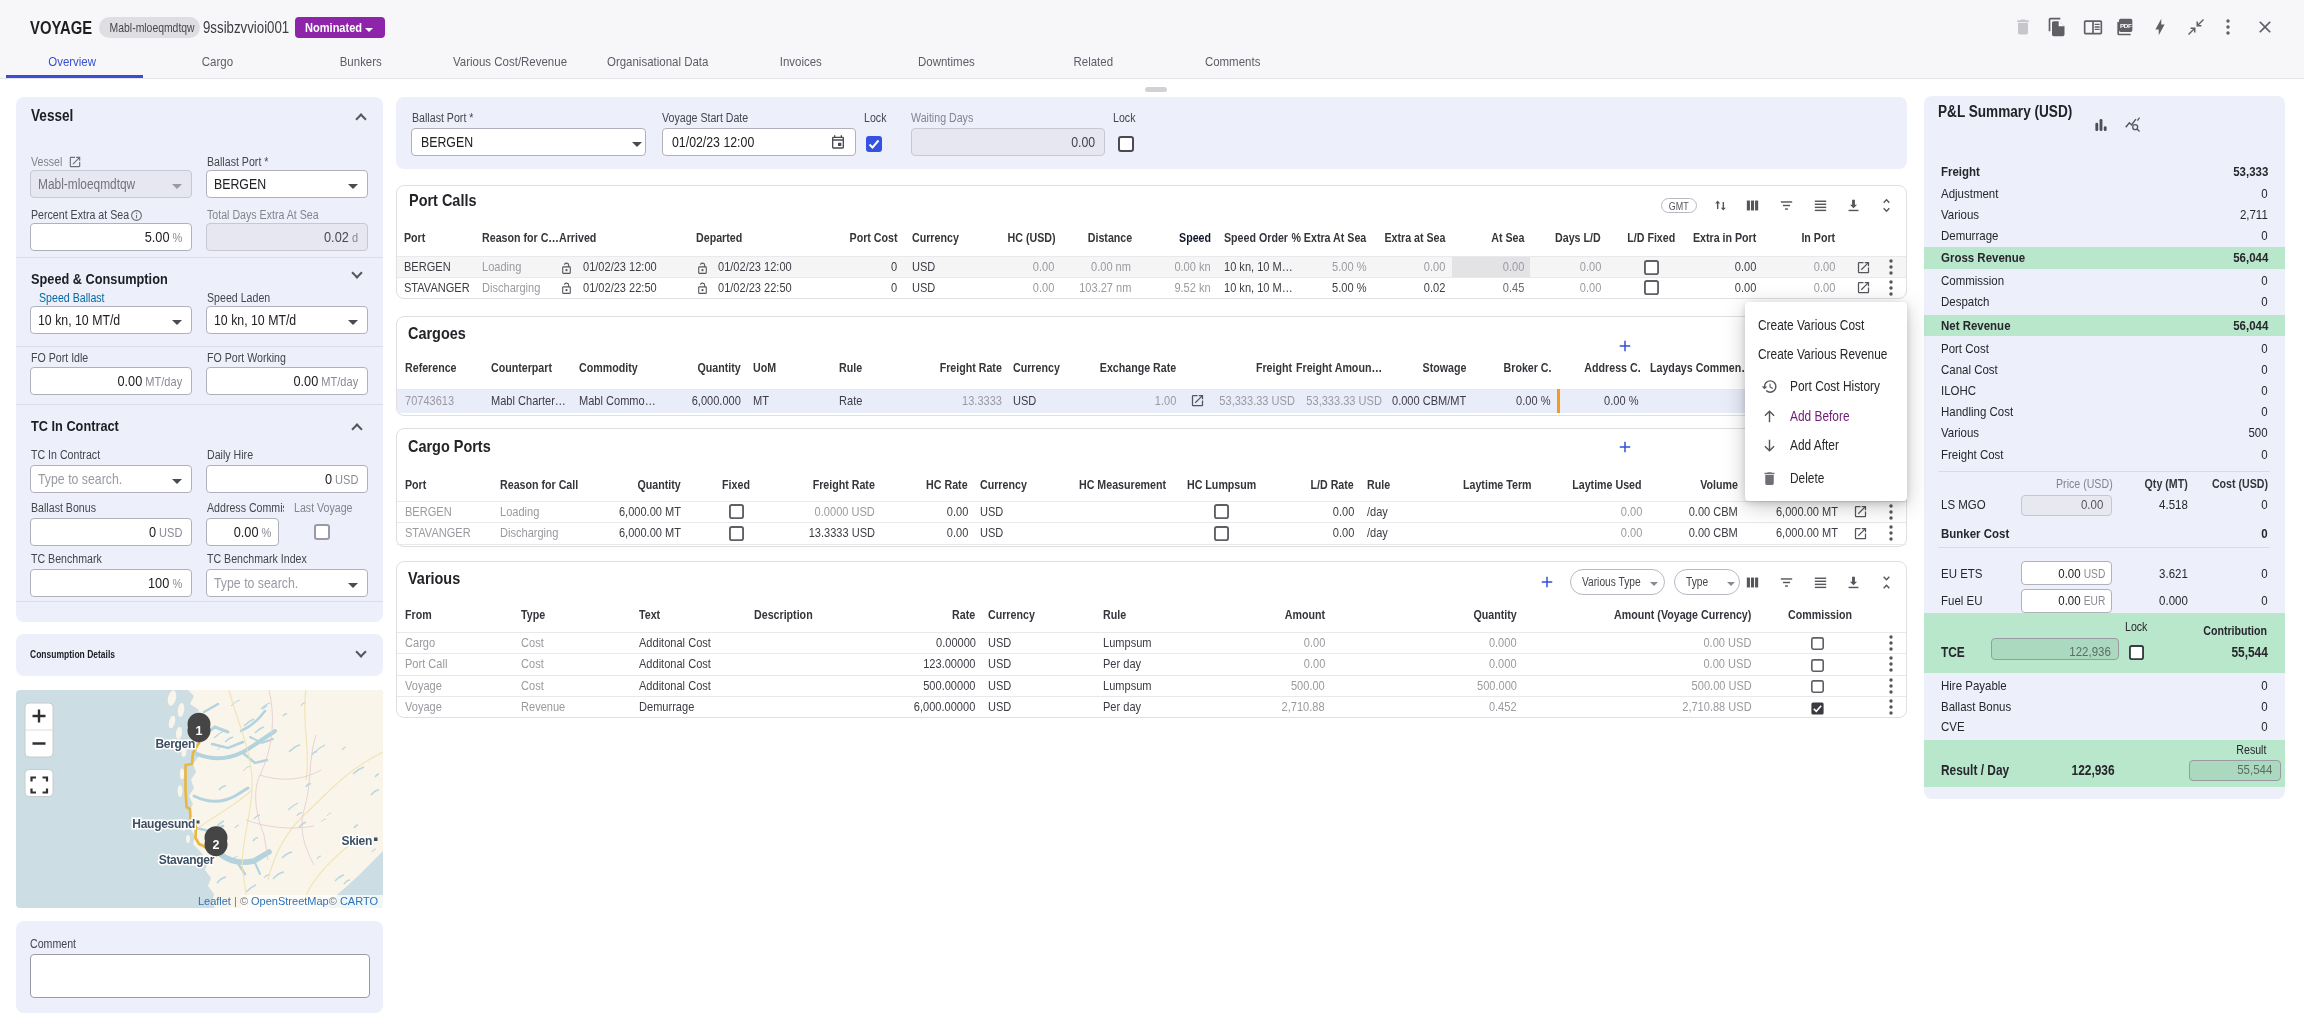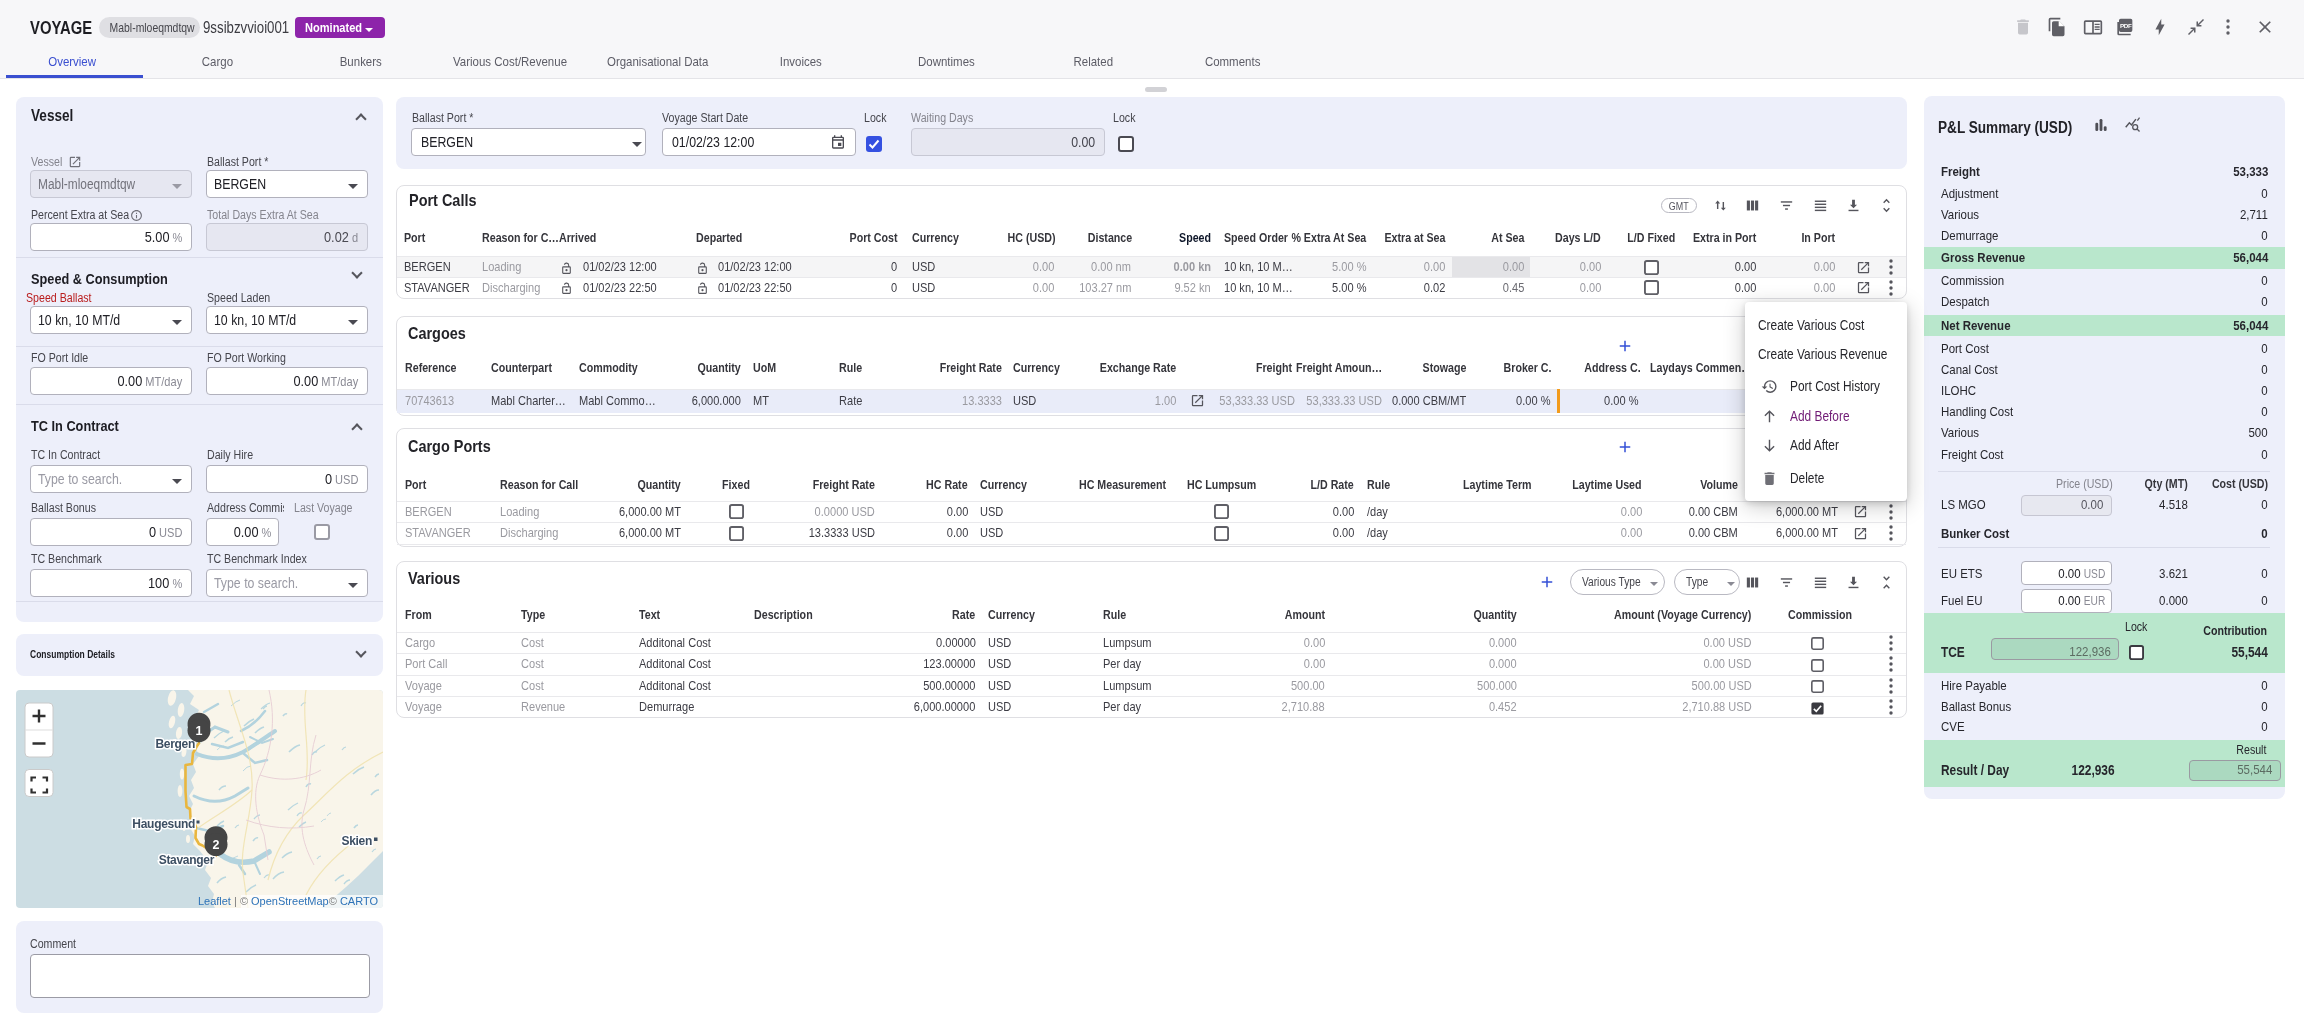--- a/index.html
+++ b/index.html
@@ -79,21 +79,21 @@
       <path fill="#6f6f78" d="M11 7h2v2h-2zm0 4h2v6h-2zm1-9C6.48 2 2 6.48 2 12s4.48 10 10 10 10-4.48 10-10S17.52 2 12 2zm0 18c-4.41 0-8-3.59-8-8s3.59-8 8-8 8 3.59 8 8-3.59 8-8 8z"></path>
     </svg></div>
 <div class="a" style="left:207px;top:204.5px;height:20px;line-height:20px;font-size:12.5px;color:#84848d;font-weight:400;white-space:nowrap;"><span style="display:inline-block;transform:scaleX(0.85);transform-origin:0% 50%;white-space:nowrap;">Total Days Extra At Sea</span></div>
 <div class="inp" style="left:30px;top:223px;width:162px;height:28px;"></div>
 <div class="a" style="right:2122px;top:227px;height:20px;line-height:20px;text-align:right;font-size:13px;color:#2b2b30;font-weight:400;white-space:nowrap;"><span style="display:inline-block;transform:scaleX(0.85);transform-origin:100% 50%;white-space:nowrap;"><span style="color:#202026;font-size:15px">5.00</span> <span style="color:#8a8a94;font-size:13px">%</span></span></div>
 <div class="inpd" style="left:206px;top:223px;width:162px;height:28px;"></div>
 <div class="a" style="right:1946px;top:227px;height:20px;line-height:20px;text-align:right;font-size:13px;color:#2b2b30;font-weight:400;white-space:nowrap;"><span style="display:inline-block;transform:scaleX(0.85);transform-origin:100% 50%;white-space:nowrap;"><span style="color:#4a4a52;font-size:15px">0.02</span> <span style="color:#8a8a94;font-size:13px">d</span></span></div>
 <div class="a" style="left:16px;top:257px;width:367px;height:1px;background:#dadcea;"></div>
 <div class="a" style="left:31px;top:269px;height:20px;line-height:20px;font-size:15px;color:#1d1d23;font-weight:700;white-space:nowrap;"><span style="display:inline-block;transform:scaleX(0.85);transform-origin:0% 50%;white-space:nowrap;">Speed &amp; Consumption</span></div>
 <div class="a" style="left:353px;top:269px;width:8px;height:8px;border-left:2px solid #55555c;border-bottom:2px solid #55555c;transform:rotate(-45deg);"></div>
-<div class="a" style="left:26px;top:287.5px;height:20px;line-height:20px;font-size:12.5px;color:#b91c1c;font-weight:400;white-space:nowrap;"><span style="display:inline-block;transform:scaleX(0.85);transform-origin:0% 50%;white-space:nowrap;">Speed Ballast</span></div>
+<div class="a" style="left:39px;top:287.5px;height:20px;line-height:20px;font-size:12.5px;color:#0369a1;font-weight:400;white-space:nowrap;"><span style="display:inline-block;transform:scaleX(0.85);transform-origin:0% 50%;white-space:nowrap;">Speed Ballast</span></div>
 <div class="a" style="left:207px;top:287.5px;height:20px;line-height:20px;font-size:12.5px;color:#45454c;font-weight:400;white-space:nowrap;"><span style="display:inline-block;transform:scaleX(0.85);transform-origin:0% 50%;white-space:nowrap;">Speed Laden</span></div>
 <div class="inp" style="left:30px;top:306px;width:162px;height:28px;"></div>
 <div class="a" style="left:38px;top:310px;height:20px;line-height:20px;font-size:14.5px;color:#202026;font-weight:400;white-space:nowrap;"><span style="display:inline-block;transform:scaleX(0.85);transform-origin:0% 50%;white-space:nowrap;">10 kn, 10 MT/d</span></div>
 <div class="a" style="left:172px;top:320px;width:0px;height:0px;border-left:5px solid transparent;border-right:5px solid transparent;border-top:5px solid #4a4a52;"></div>
 <div class="inp" style="left:206px;top:306px;width:162px;height:28px;"></div>
 <div class="a" style="left:214px;top:310px;height:20px;line-height:20px;font-size:14.5px;color:#202026;font-weight:400;white-space:nowrap;"><span style="display:inline-block;transform:scaleX(0.85);transform-origin:0% 50%;white-space:nowrap;">10 kn, 10 MT/d</span></div>
 <div class="a" style="left:348px;top:320px;width:0px;height:0px;border-left:5px solid transparent;border-right:5px solid transparent;border-top:5px solid #4a4a52;"></div>
 <div class="a" style="left:16px;top:346px;width:367px;height:1px;background:#dadcea;"></div>
 <div class="a" style="left:31px;top:347.6px;height:20px;line-height:20px;font-size:12.5px;color:#45454c;font-weight:400;white-space:nowrap;"><span style="display:inline-block;transform:scaleX(0.85);transform-origin:0% 50%;white-space:nowrap;">FO Port Idle</span></div>
 <div class="a" style="left:207px;top:347.6px;height:20px;line-height:20px;font-size:12.5px;color:#45454c;font-weight:400;white-space:nowrap;"><span style="display:inline-block;transform:scaleX(0.85);transform-origin:0% 50%;white-space:nowrap;">FO Port Working</span></div>
@@ -328,21 +328,21 @@
     </svg></div>
 <div class="a" style="left:583px;top:257px;height:20px;line-height:20px;font-size:13px;color:#3c3c44;font-weight:400;white-space:nowrap;"><span style="display:inline-block;transform:scaleX(0.85);transform-origin:0% 50%;white-space:nowrap;">01/02/23 12:00</span></div>
 <div class="a" style="left:696px;top:260.5px;width:13px;height:13px;"><svg width="13" height="13" viewBox="0 0 24 24">
       <path fill="#55555c" d="M12 17a2 2 0 1 0 0-4 2 2 0 0 0 0 4zm6-9h-1V6a5 5 0 0 0-9.9-1h2.1A3 3 0 0 1 15 6v2H6a2 2 0 0 0-2 2v10a2 2 0 0 0 2 2h12a2 2 0 0 0 2-2V10a2 2 0 0 0-2-2zm0 12H6V10h12v10z"></path>
     </svg></div>
 <div class="a" style="left:718px;top:257px;height:20px;line-height:20px;font-size:13px;color:#3c3c44;font-weight:400;white-space:nowrap;"><span style="display:inline-block;transform:scaleX(0.85);transform-origin:0% 50%;white-space:nowrap;">01/02/23 12:00</span></div>
 <div class="a" style="right:1407px;top:257px;height:20px;line-height:20px;text-align:right;font-size:13px;color:#3c3c44;font-weight:400;white-space:nowrap;"><span style="display:inline-block;transform:scaleX(0.85);transform-origin:100% 50%;white-space:nowrap;">0</span></div>
 <div class="a" style="left:912px;top:257px;height:20px;line-height:20px;font-size:13px;color:#3c3c44;font-weight:400;white-space:nowrap;"><span style="display:inline-block;transform:scaleX(0.85);transform-origin:0% 50%;white-space:nowrap;">USD</span></div>
 <div class="a" style="right:1250px;top:257px;height:20px;line-height:20px;text-align:right;font-size:13px;color:#9a9aa0;font-weight:400;white-space:nowrap;"><span style="display:inline-block;transform:scaleX(0.85);transform-origin:100% 50%;white-space:nowrap;">0.00</span></div>
 <div class="a" style="right:1173px;top:257px;height:20px;line-height:20px;text-align:right;font-size:13px;color:#9a9aa0;font-weight:400;white-space:nowrap;"><span style="display:inline-block;transform:scaleX(0.85);transform-origin:100% 50%;white-space:nowrap;">0.00 nm</span></div>
-<div class="a" style="right:1093px;top:257px;height:20px;line-height:20px;text-align:left;font-size:13px;color:#9a9aa0;font-weight:700;white-space:nowrap;"><span style="display:inline-block;transform:scaleX(0.85);transform-origin:100% 50%;white-space:nowrap;">0.00 kn</span></div>
+<div class="a" style="right:1093px;top:257px;height:20px;line-height:20px;text-align:left;font-size:13px;color:#9a9aa0;font-weight:400;white-space:nowrap;"><span style="display:inline-block;transform:scaleX(0.85);transform-origin:100% 50%;white-space:nowrap;">0.00 kn</span></div>
 <div class="a" style="left:1224px;top:257px;height:20px;line-height:20px;font-size:13px;color:#3c3c44;font-weight:400;white-space:nowrap;"><span style="display:inline-block;transform:scaleX(0.85);transform-origin:0% 50%;white-space:nowrap;">10 kn, 10 M…</span></div>
 <div class="a" style="right:938px;top:257px;height:20px;line-height:20px;text-align:right;font-size:13px;color:#9a9aa0;font-weight:400;white-space:nowrap;"><span style="display:inline-block;transform:scaleX(0.85);transform-origin:100% 50%;white-space:nowrap;">5.00 %</span></div>
 <div class="a" style="right:859px;top:257px;height:20px;line-height:20px;text-align:right;font-size:13px;color:#9a9aa0;font-weight:400;white-space:nowrap;"><span style="display:inline-block;transform:scaleX(0.85);transform-origin:100% 50%;white-space:nowrap;">0.00</span></div>
 <div class="a" style="right:780px;top:257px;height:20px;line-height:20px;text-align:right;font-size:13px;color:#9a9aa0;font-weight:400;white-space:nowrap;"><span style="display:inline-block;transform:scaleX(0.85);transform-origin:100% 50%;white-space:nowrap;">0.00</span></div>
 <div class="a" style="right:703px;top:257px;height:20px;line-height:20px;text-align:right;font-size:13px;color:#9a9aa0;font-weight:400;white-space:nowrap;"><span style="display:inline-block;transform:scaleX(0.85);transform-origin:100% 50%;white-space:nowrap;">0.00</span></div>
 <div class="a" style="left:1643.5px;top:259.5px;width:15px;height:15px;"><svg width="15" height="15" viewBox="0 0 16 16">
       <rect x="1" y="1" width="14" height="14" rx="2" fill="#fff" stroke="#5f5f66" stroke-width="2"></rect>
     </svg></div>
 <div class="a" style="right:548px;top:257px;height:20px;line-height:20px;text-align:right;font-size:13px;color:#3c3c44;font-weight:400;white-space:nowrap;"><span style="display:inline-block;transform:scaleX(0.85);transform-origin:100% 50%;white-space:nowrap;">0.00</span></div>
 <div class="a" style="right:469px;top:257px;height:20px;line-height:20px;text-align:right;font-size:13px;color:#9a9aa0;font-weight:400;white-space:nowrap;"><span style="display:inline-block;transform:scaleX(0.85);transform-origin:100% 50%;white-space:nowrap;">0.00</span></div>
@@ -611,21 +611,21 @@
 <div class="a" style="left:1811.0px;top:700.5px;width:13px;height:13px;"><svg width="13" height="13" viewBox="0 0 16 16">
       <rect x="0.5" y="0.5" width="15" height="15" rx="2" fill="#3a3a40"></rect>
       <path d="M3.5 8.5 L6.5 11.5 L12.5 4.5" stroke="#fff" stroke-width="2" fill="none"></path>
     </svg></div>
 <div class="a" style="left:1889px;top:699px;width:4px;height:16px;"><svg width="4" height="16" viewBox="0 0 4 16">
       <circle cx="2" cy="2" r="1.7" fill="#55555c"></circle>
       <circle cx="2" cy="8" r="1.7" fill="#55555c"></circle>
       <circle cx="2" cy="14" r="1.7" fill="#55555c"></circle>
     </svg></div>
 <div class="a" style="left:1923.7px;top:96px;width:361.3px;height:703px;background:#edeffa;border-radius:8px;"></div>
-<div class="a" style="left:1938px;top:118px;height:20px;line-height:20px;font-size:16px;color:#222228;font-weight:700;white-space:nowrap;"><span style="display:inline-block;transform:scaleX(0.85);transform-origin:0% 50%;white-space:nowrap;">P&amp;L Summary (USD)</span></div>
+<div class="a" style="left:1938px;top:102px;height:20px;line-height:20px;font-size:16px;color:#222228;font-weight:700;white-space:nowrap;"><span style="display:inline-block;transform:scaleX(0.85);transform-origin:0% 50%;white-space:nowrap;">P&amp;L Summary (USD)</span></div>
 <div class="a" style="left:2092px;top:116px;width:18px;height:18px;"><svg width="18" height="18" viewBox="0 0 24 24">
       <rect x="4.5" y="9" width="3.8" height="11" rx="1.8" fill="#4e4e55"></rect>
       <rect x="10.1" y="4" width="3.8" height="16" rx="1.8" fill="#4e4e55"></rect>
       <rect x="15.7" y="13.5" width="3.8" height="6.5" rx="1.8" fill="#4e4e55"></rect>
     </svg></div>
 <div class="a" style="left:2124px;top:117px;width:18px;height:16px;"><svg width="18" height="16" viewBox="0 0 24 22">
       <path d="M2 14 L7 8 L10 11 L16 3" stroke="#55555c" stroke-width="2" fill="none"></path>
       <path d="M17 1 l3 0" stroke="#55555c" stroke-width="0" fill="none"></path>
       <circle cx="15" cy="14" r="3.4" stroke="#55555c" stroke-width="1.8" fill="none"></circle>
       <path d="M17.5 16.5 L21 20" stroke="#55555c" stroke-width="1.8"></path>

